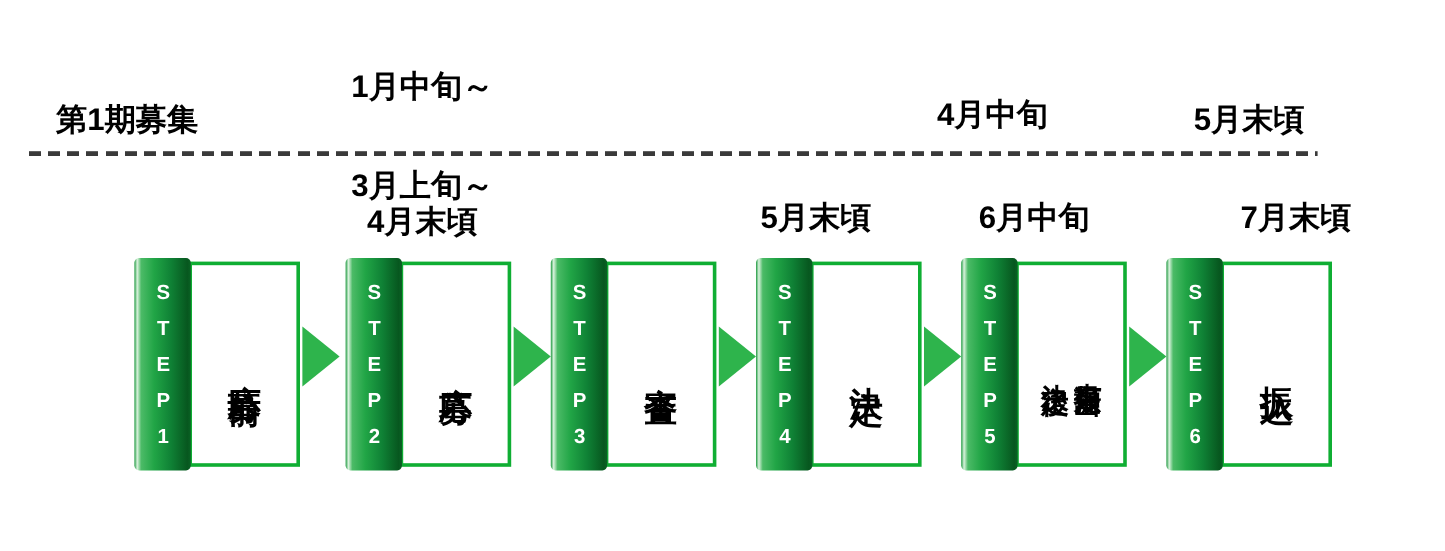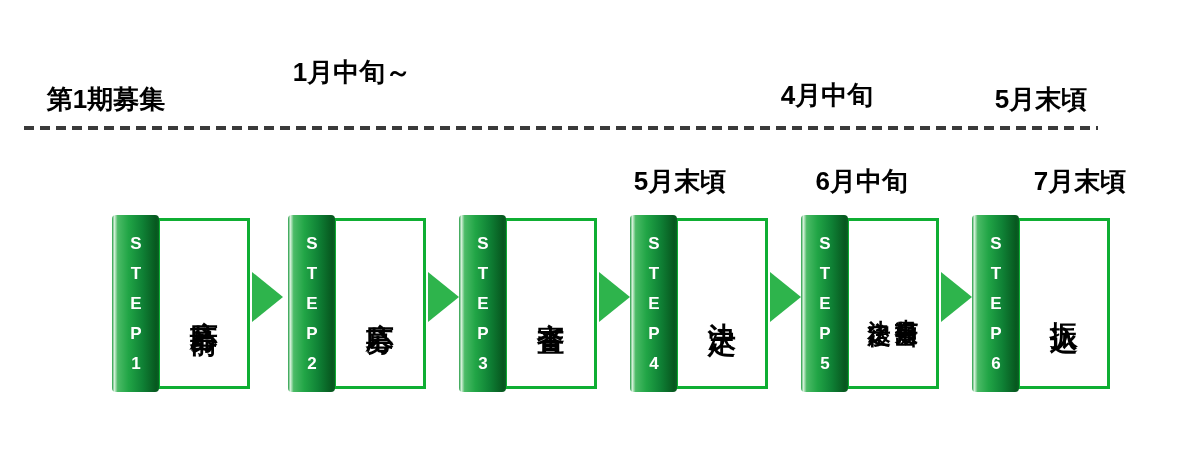--- a/index.html
+++ b/index.html
@@ -111,20 +111,24 @@
 
   <div class="lbl period-1">第1期募集</div>
   <div class="lbl two-line d-r1-c1">
     <div>1月中旬～</div>
   </div>
   <div class="lbl d-r1-c3">4月中旬</div>
   <div class="lbl d-r1-c4">5月末頃</div>
 
   <div class="separator"></div>
 
+  <div class="lbl two-line d-r2-c1">
+    <div>3月上旬～</div>
+    <div>4月末頃</div>
+  </div>
   <div class="lbl d-r2-c2">5月末頃</div>
   <div class="lbl d-r2-c3">6月中旬</div>
   <div class="lbl d-r2-c4">7月末頃</div>
 
   <div class="step s1">
     <div class="step-bar">
       <span class="bar-label">STEP1</span>
     </div>
     <div class="step-box">
       <span class="box-title">応募前</span>

